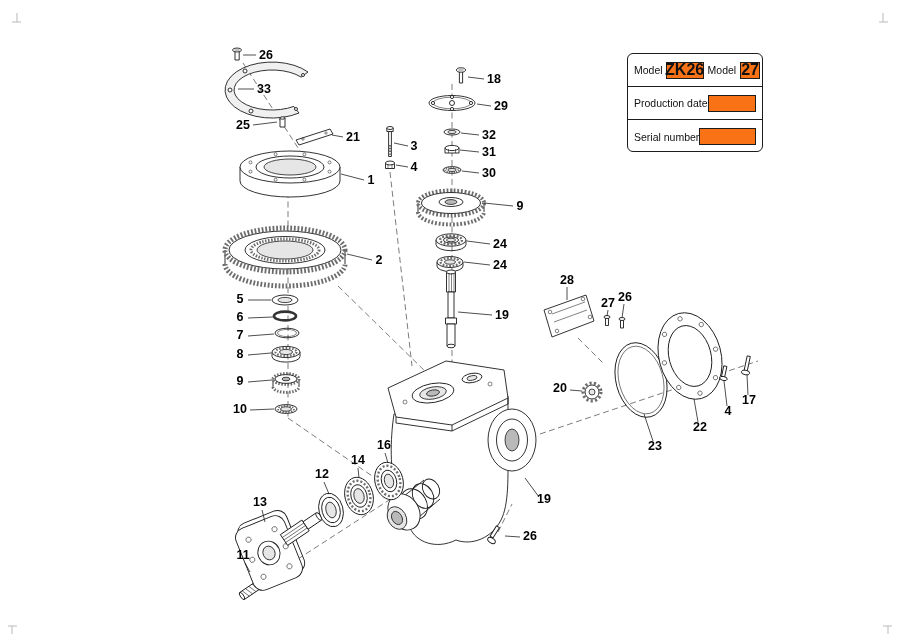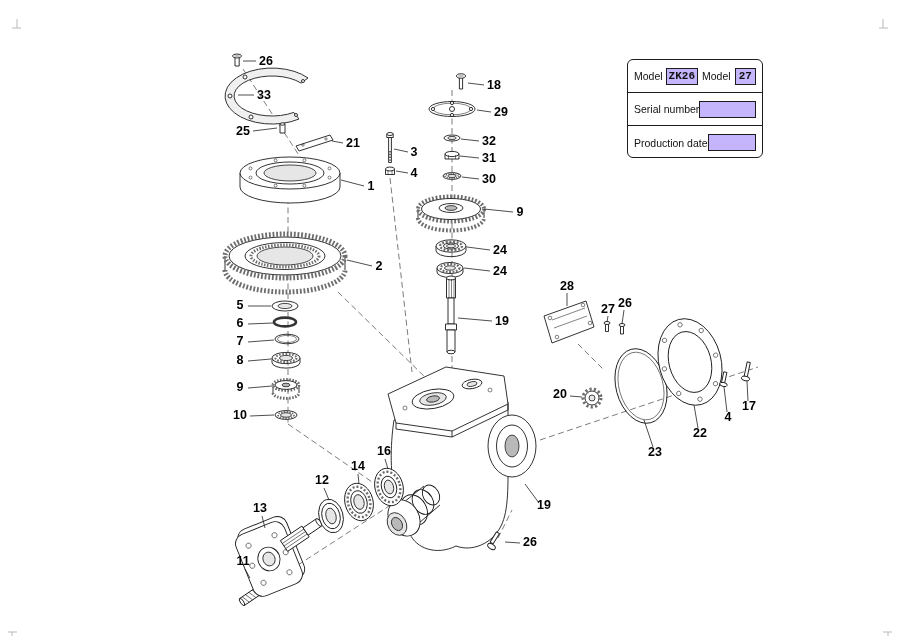--- a/index.html
+++ b/index.html
@@ -4,21 +4,21 @@
 <style>
   * { margin:0; padding:0; box-sizing:border-box; }
   html,body { width:900px; height:636px; }
   body {
     background:#ffffff;
     font-family:"Liberation Sans", sans-serif;
     position:relative;
     overflow:hidden;
     color:#111;
   }
-  .stage { position:absolute; left:0; top:10px; width:900px; height:460px;padding-left:33px; }
+  .stage { position:absolute; left:0; top:4px; width:900px; height:460px;padding-left:33px; }
   svg.diagram { position:absolute; left:0; top:0; }
 
   
   .oln  { fill:#ffffff; stroke:#1c1c1c; stroke-width:0.9; stroke-linejoin:round; }
   .ln   { fill:none;    stroke:#1c1c1c; stroke-width:0.9; stroke-linejoin:round; }
   .thin { stroke-width:0.55; }
   .fillg{ fill:#e6e6e6; stroke:#1c1c1c; stroke-width:0.8; }
   .filld{ fill:#b9b9b9; stroke:#1c1c1c; stroke-width:0.8; }
   .teeth{ fill:none; stroke:#6d6d6d; }
   .dash { fill:none; stroke:#5a5a5a; stroke-width:0.8; stroke-dasharray:6 3.5; }
@@ -32,23 +32,23 @@
     border:1.3px solid #1c1c1c; border-radius:6px; background:#fff;
     font-size:10.5px;
   }
   .infobox .row {
     display:flex; align-items:center; height:33px; padding:0 6px;
     border-bottom:1px solid #1c1c1c;
   }
   .infobox .row:last-child { border-bottom:none; }
   .infobox .lbl { white-space:nowrap;text-align:right; }
   .infobox .cell {
-    border:1px solid #1c1c1c; background:#c4b5fd; height:17px;
+    border:1px solid #1c1c1c; background:#f97316; height:17px;
     display:flex; align-items:center; justify-content:center;
-    font-weight:bold; font-size:11px;font-family:Liberation Mono, monospace;
+    font-weight:bold; font-size:16px;
   }
   .cell.model { width:38px; margin:0 4px 0 3px; }
   .cell.ratio { width:25px; margin-left:4px; }
   .cell.serial { width:57px; margin-left:auto; }
   .cell.production { width:50px; margin-left:auto; }
 </style>
 </head>
 <body>
 
 <div class="stage">
@@ -471,22 +471,22 @@
 </svg>
 
 <div class="infobox">
   <div class="row">
     <span class="lbl">Model</span>
     <span class="cell model">ZK26</span>
     <span class="lbl">Model</span>
     <span class="cell ratio">27</span>
   </div>
   <div class="row">
+    <span class="lbl">Production date</span>
+    <span class="cell production"></span>
+  </div>
+  <div class="row">
     <span class="lbl">Serial number</span>
     <span class="cell serial"></span>
   </div>
-  <div class="row">
-    <span class="lbl">Production date</span>
-    <span class="cell production"></span>
-  </div>
 </div>
 
 </div>
 
 </body></html>

